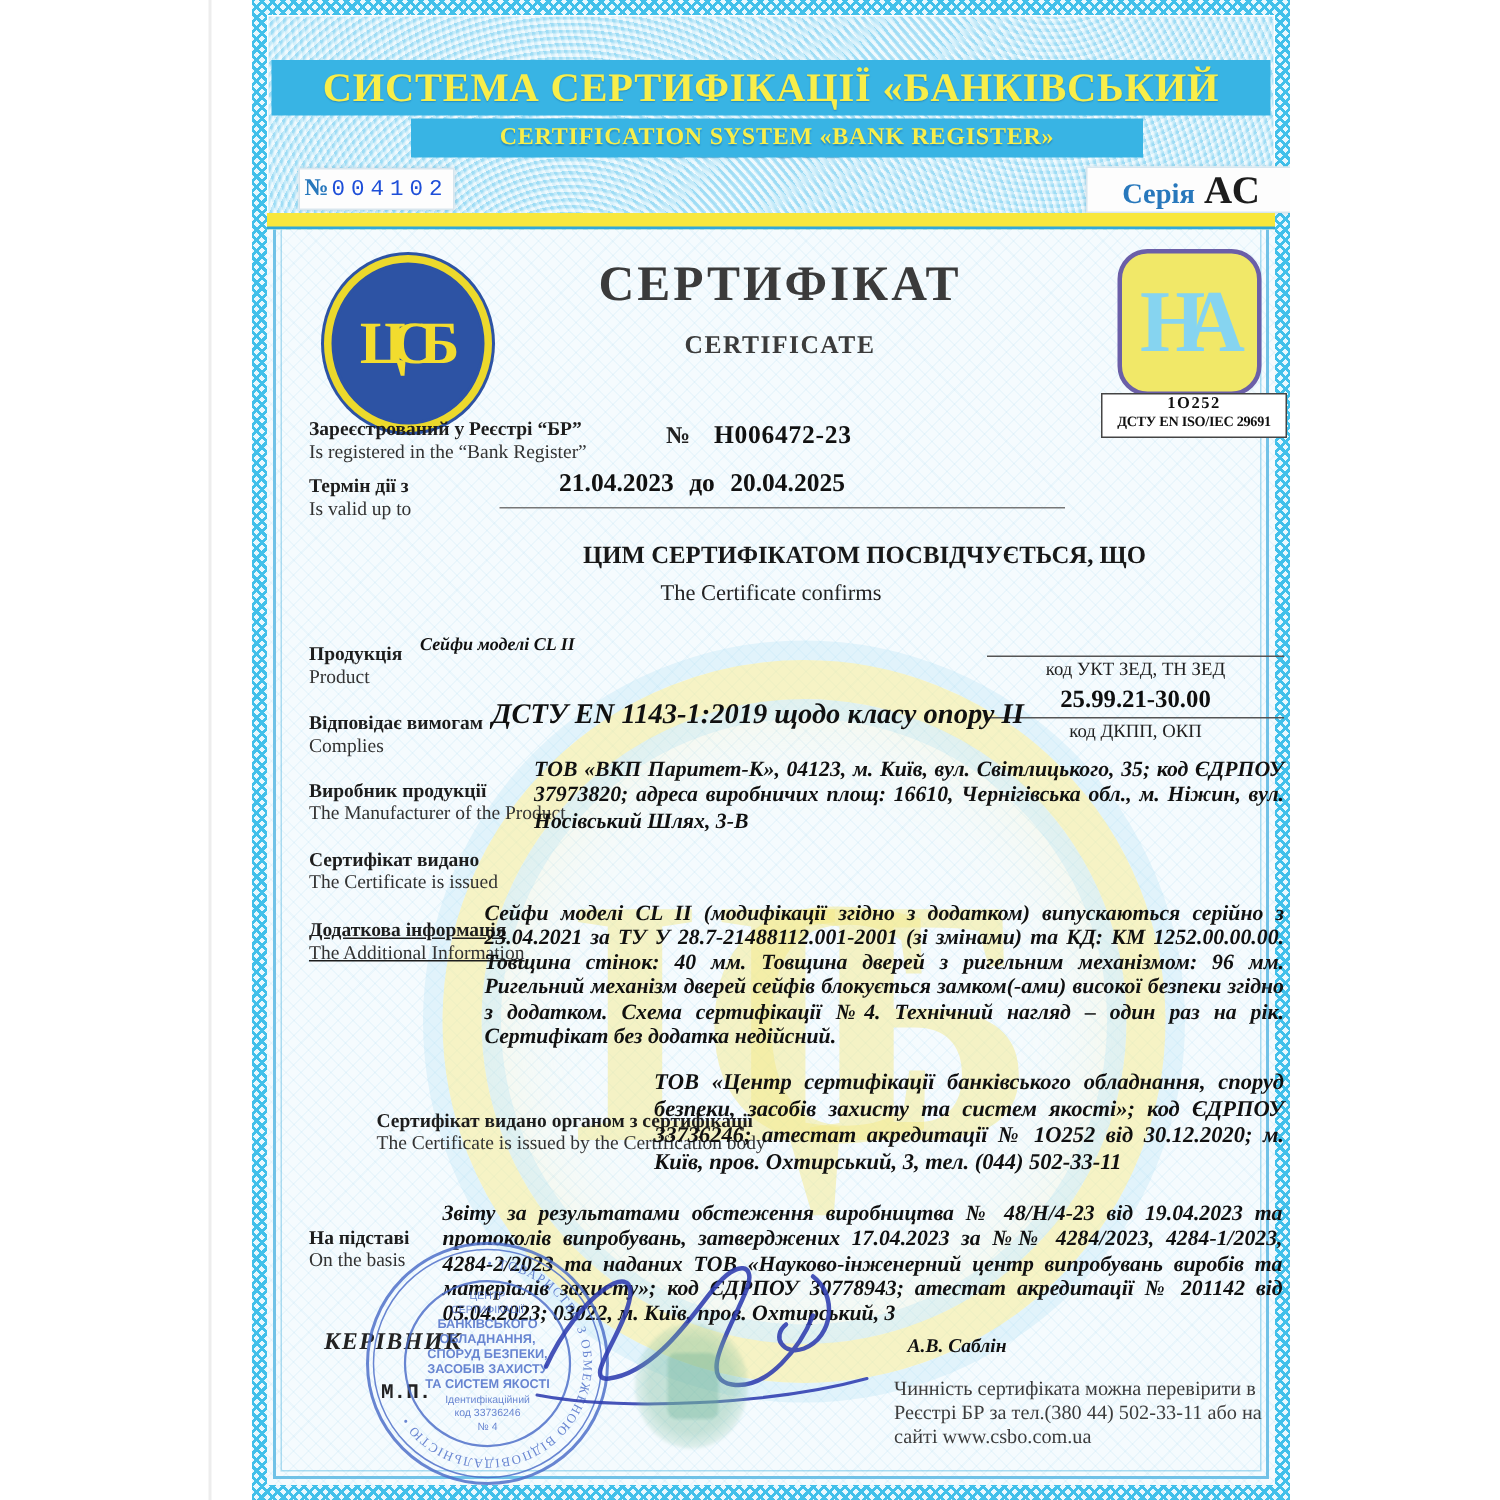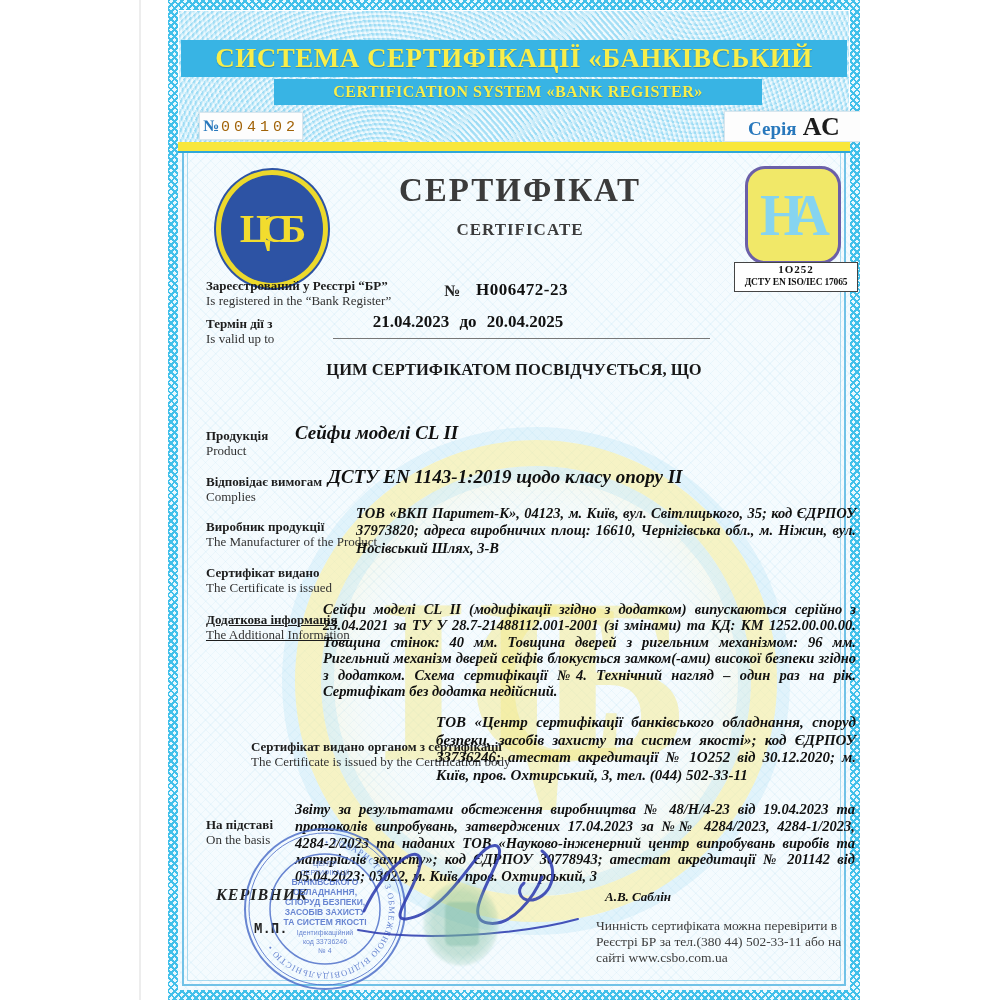--- a/index.html
+++ b/index.html
@@ -21,21 +21,21 @@
         repeating-radial-gradient(circle at 30% 160%, rgba(255,255,255,.55) 0 1.5px, rgba(115,205,240,.25) 3px 4.5px),
         repeating-radial-gradient(circle at 78% -50%, rgba(255,255,255,.5) 0 1.5px, rgba(105,198,238,.22) 3px 4.5px);
       border:1px solid #ffffff;}
   .band{background:#38b4e4;color:#f8ee4a;text-align:center;font-weight:bold;
         text-shadow:0 1px 1px rgba(0,70,130,.35);}
   .band1{left:2px;right:2px;top:29px;height:37px;font-size:27px;line-height:37px;letter-spacing:.5px;}
   .band2{left:95px;width:488px;top:68px;height:26px;font-size:16px;line-height:26px;letter-spacing:.5px;}
   .serial-box{left:20px;top:101px;width:102px;height:26px;background:#fdfdfd;border:1px solid #d8e6ee;
               line-height:26px;text-align:center;box-shadow:0 0 3px rgba(0,60,100,.15);}
   .serial-sign{color:#2878bc;font-size:16px;font-weight:bold;}
-  .serial-num{font-family:"Liberation Mono","DejaVu Sans Mono",monospace;font-size:15px;color:#a16207;letter-spacing:4px;margin-left:2px;}
+  .serial-num{font-family:"Liberation Mono","DejaVu Sans Mono",monospace;font-size:15px;color:#1d4ed8;letter-spacing:4px;margin-left:2px;}
   .series-box{left:545px;top:100px;width:139px;height:29px;background:#fdfdfd;border:1px solid #d8e6ee;
               line-height:29px;text-align:center;box-shadow:0 0 3px rgba(0,60,100,.15);}
   .series-word{color:#2878bc;font-size:19px;font-weight:bold;}
   .series-val{color:#1c1c1c;font-size:26px;font-weight:bold;margin-left:6px;letter-spacing:1px;}
   .yellow-strip{left:10px;right:10px;top:142px;height:9px;background:#f8e73c;border-bottom:2px solid #2fa8d9;}
   
   .body-bg{left:10px;right:10px;top:153px;bottom:10px;
       background-color:#f5fbfe;
       background-image:
         repeating-linear-gradient(45deg, rgba(140,205,235,.10) 0 1px, transparent 1px 7px),
@@ -74,24 +74,24 @@
   .val-bi{font-weight:bold;font-style:italic;color:#101010;}
   .just{text-align:justify;}
   .pre{white-space:pre-line;}
   
   .reg-lbl{left:38px;top:279px;}
   .reg-sign{left:276px;top:282px;font-size:16px;font-weight:bold;color:#222;}
   .reg-num{left:308px;top:280px;font-size:17px;font-weight:bold;color:#111;letter-spacing:.5px;}
   .valid-lbl{left:38px;top:317px;}
   .dates{left:150px;top:312px;width:300px;text-align:center;font-size:17px;font-weight:bold;color:#111;word-spacing:6px;}
   .date-line{left:165px;top:338px;width:377px;border-top:1px solid #777;}
-  .confirm-uk{left:96px;top:360px;width:500px;text-align:center;font-size:16.5px;font-weight:bold;color:#181818;}
+  .confirm-uk{left:96px;top:360px;width:500px;text-align:right;font-size:16.5px;font-weight:bold;color:#181818;}
   .confirm-en{left:96px;top:388px;width:500px;text-align:center;font-size:15px;color:#222;}
   .prod-lbl{left:38px;top:429px;}
-  .prod-val{left:127px;top:422px;font-size:19px;}
+  .prod-val{left:112px;top:422px;font-size:12px;}
   .codes{left:490px;top:437px;width:198px;text-align:center;color:#222;}
   .codes .tline{border-top:1px solid #555;}
   .codes .clbl{font-size:12.5px;line-height:17px;}
   .codes .cval{font-size:16.5px;font-weight:bold;line-height:21px;color:#0e0e0e;}
   .codes .divl{border-top:1px solid #555;margin-top:2px;}
   .comp-lbl{left:38px;top:475px;}
   .comp-val{left:160px;top:466px;font-size:19px;}
   .mfr-lbl{left:38px;top:520px;}
   .mfr-val{left:188px;top:505px;width:500px;font-size:14.5px;line-height:17.4px;}
   .iss-lbl{left:38px;top:566px;}
@@ -140,48 +140,56 @@
   </div>
 
   <div class="abs csb-logo">
     <span class="csb-letters">ЦСБ</span>
   </div>
   <div class="abs na-logo">
     <span class="na-letters">НА</span>
   </div>
   <div class="abs accr-box">
     <div class="accr-l1">1О252</div>
-    <div class="accr-l2">ДСТУ EN ISO/IEC 17065</div>
+    <div class="accr-l2">ДСТУ EN ISO/IEC 29691</div>
   </div>
 
   <div class="abs cert-title">СЕРТИФІКАТ</div>
   <div class="abs lbl reg-lbl">
     <span class="uk">Зареєстрований у Реєстрі “БР”</span>
     <span class="en">Is registered in the “Bank Register”</span>
   </div>
 
   <div class="abs cert-sub">CERTIFICATE</div>
   <div class="abs reg-sign">№</div>
   <div class="abs reg-num">Н006472-23</div>
 
   <div class="abs lbl valid-lbl">
     <span class="uk">Термін дії з</span>
     <span class="en">Is valid up to</span>
   </div>
   <div class="abs dates">21.04.2023 до 20.04.2025</div>
   <div class="abs date-line"></div>
 
   <div class="abs confirm-uk">ЦИМ СЕРТИФІКАТОМ ПОСВІДЧУЄТЬСЯ, ЩО</div>
+  <div class="abs confirm-en">The Certificate confirms</div>
 
   <div class="abs lbl prod-lbl">
     <span class="uk">Продукція</span>
     <span class="en">Product</span>
   </div>
   <div class="abs val-bi prod-val">Сейфи моделі CL II</div>
 
+  <div class="abs codes">
+    <div class="tline"></div>
+    <div class="clbl">код УКТ ЗЕД, ТН ЗЕД</div>
+    <div class="cval">25.99.21-30.00</div>
+    <div class="divl"></div>
+    <div class="clbl">код ДКПП, ОКП</div>
+  </div>
 
   <div class="abs lbl comp-lbl">
     <span class="uk">Відповідає вимогам</span>
     <span class="en">Complies</span>
   </div>
   <div class="abs val-bi comp-val">ДСТУ EN 1143-1:2019 щодо класу опору II</div>
 
   <div class="abs lbl mfr-lbl">
     <span class="uk">Виробник продукції</span>
     <span class="en">The Manufacturer of the Product</span>

